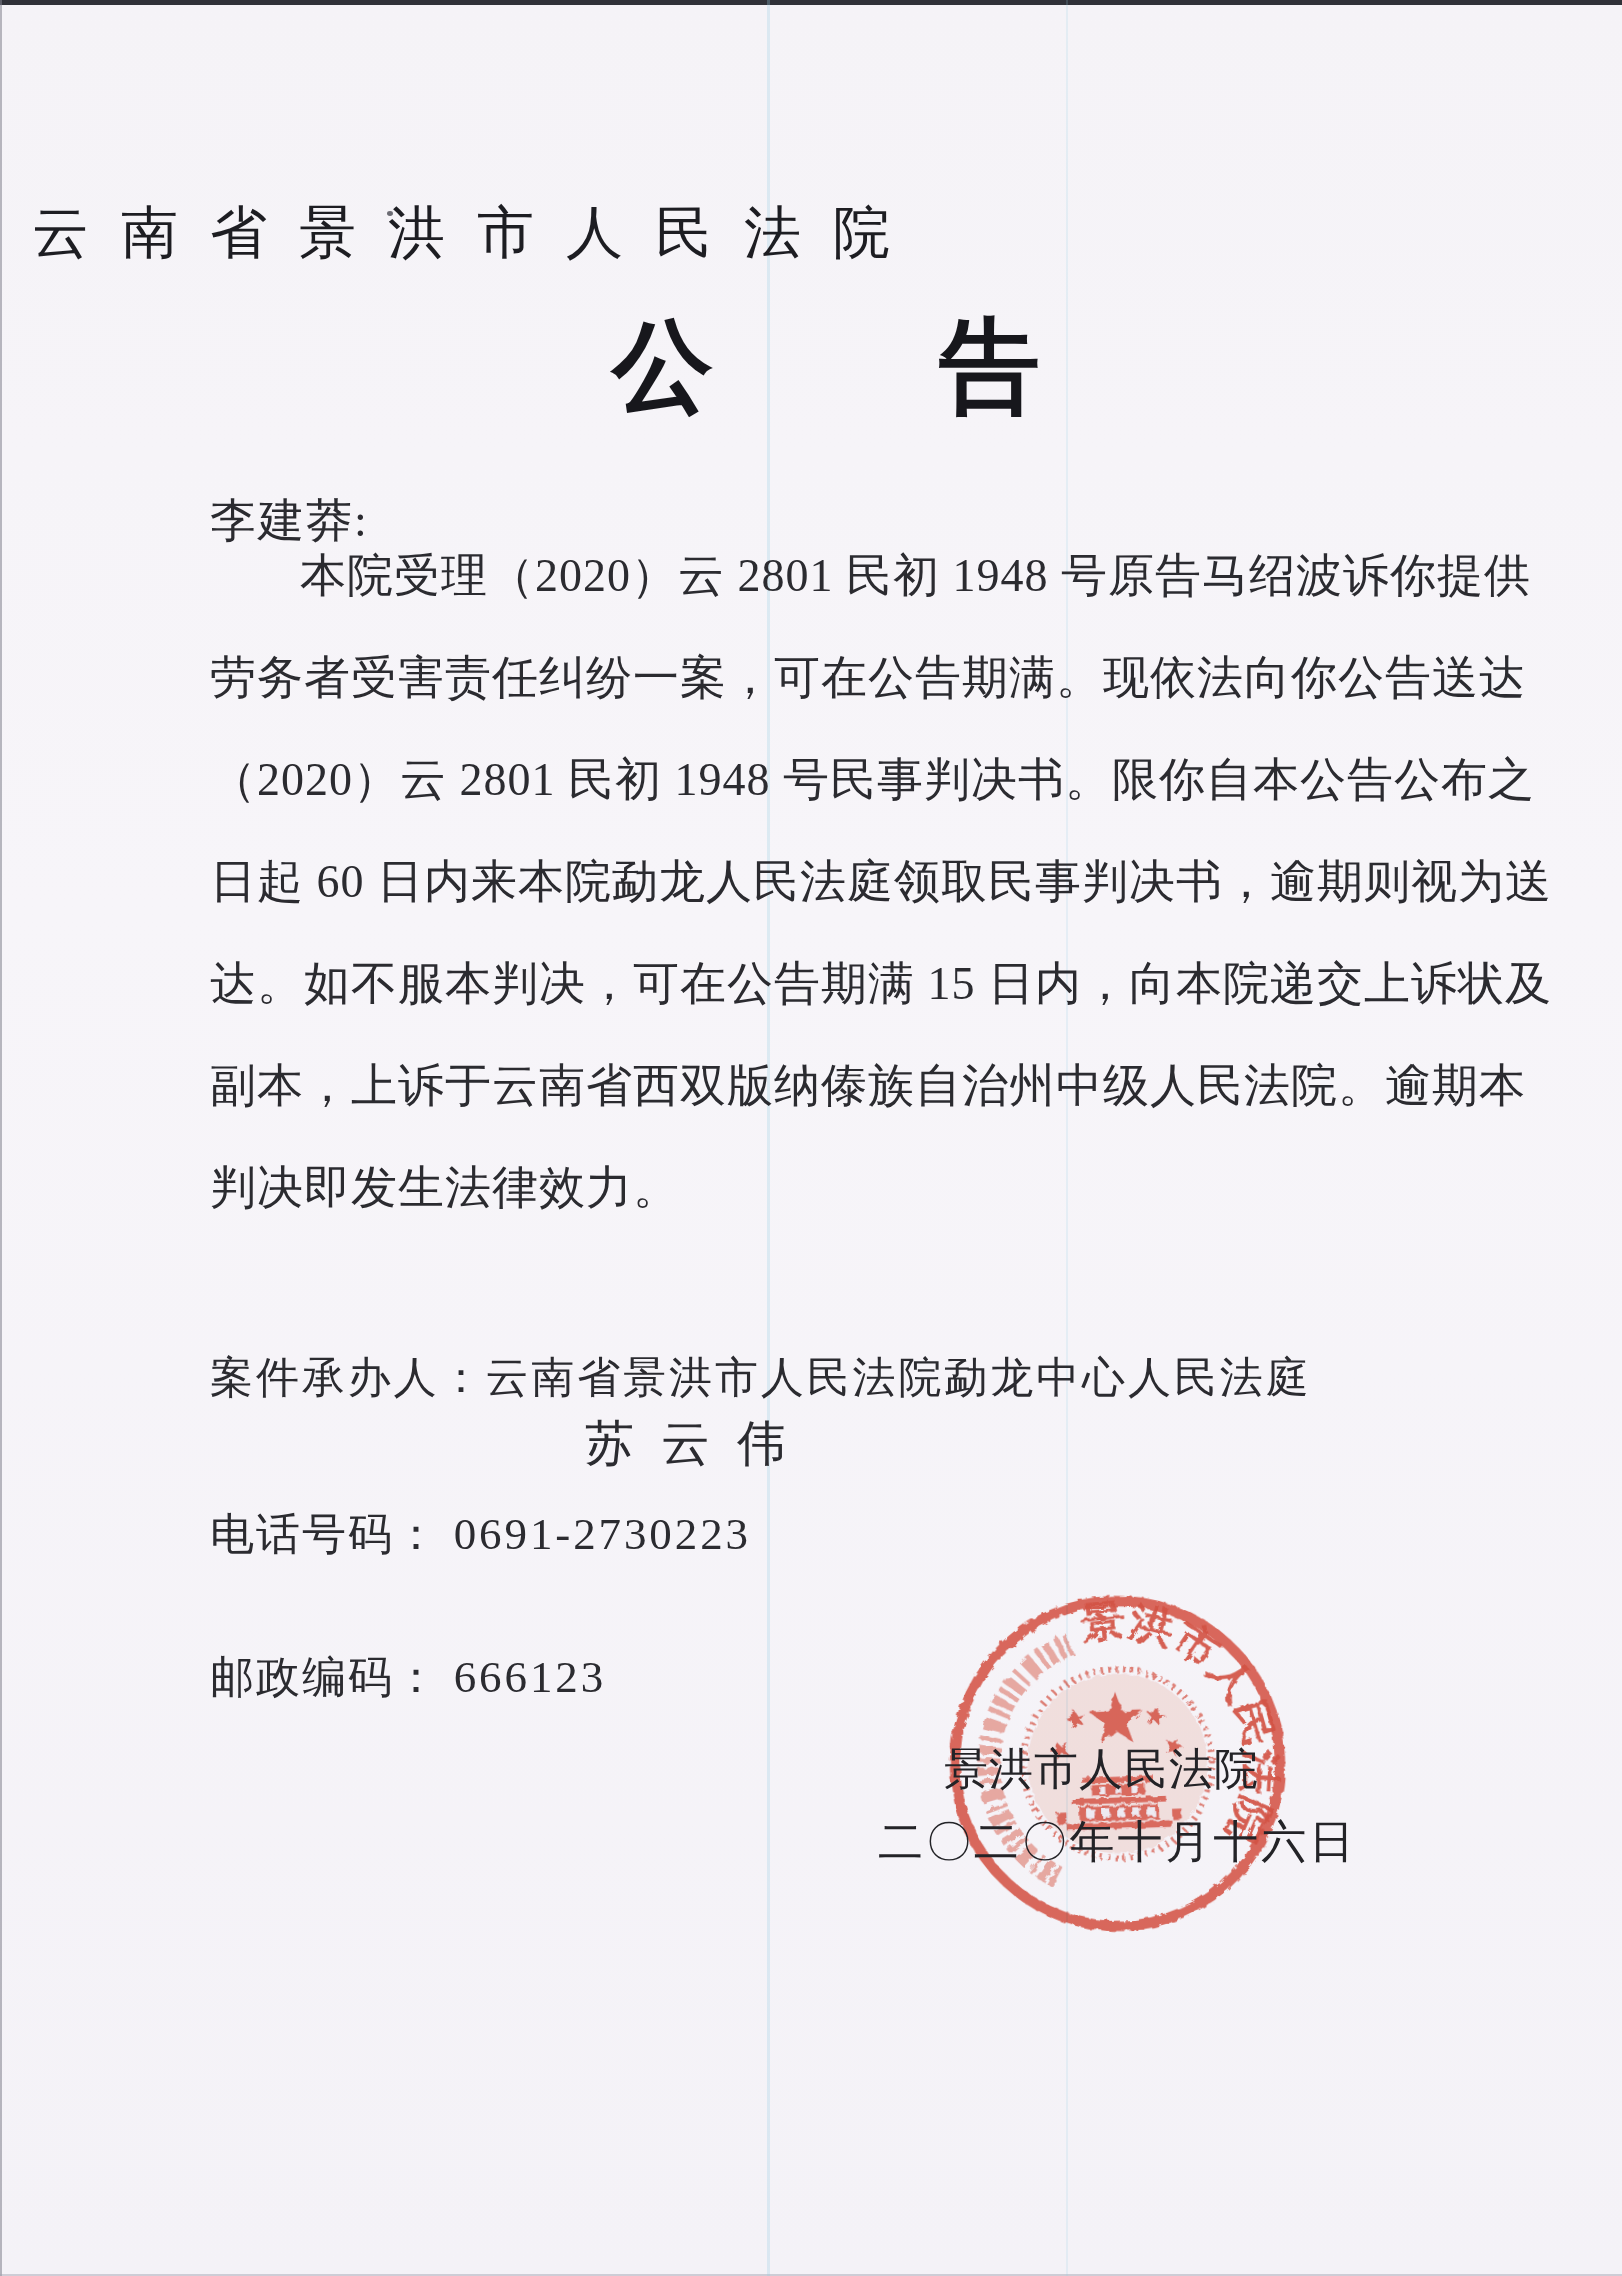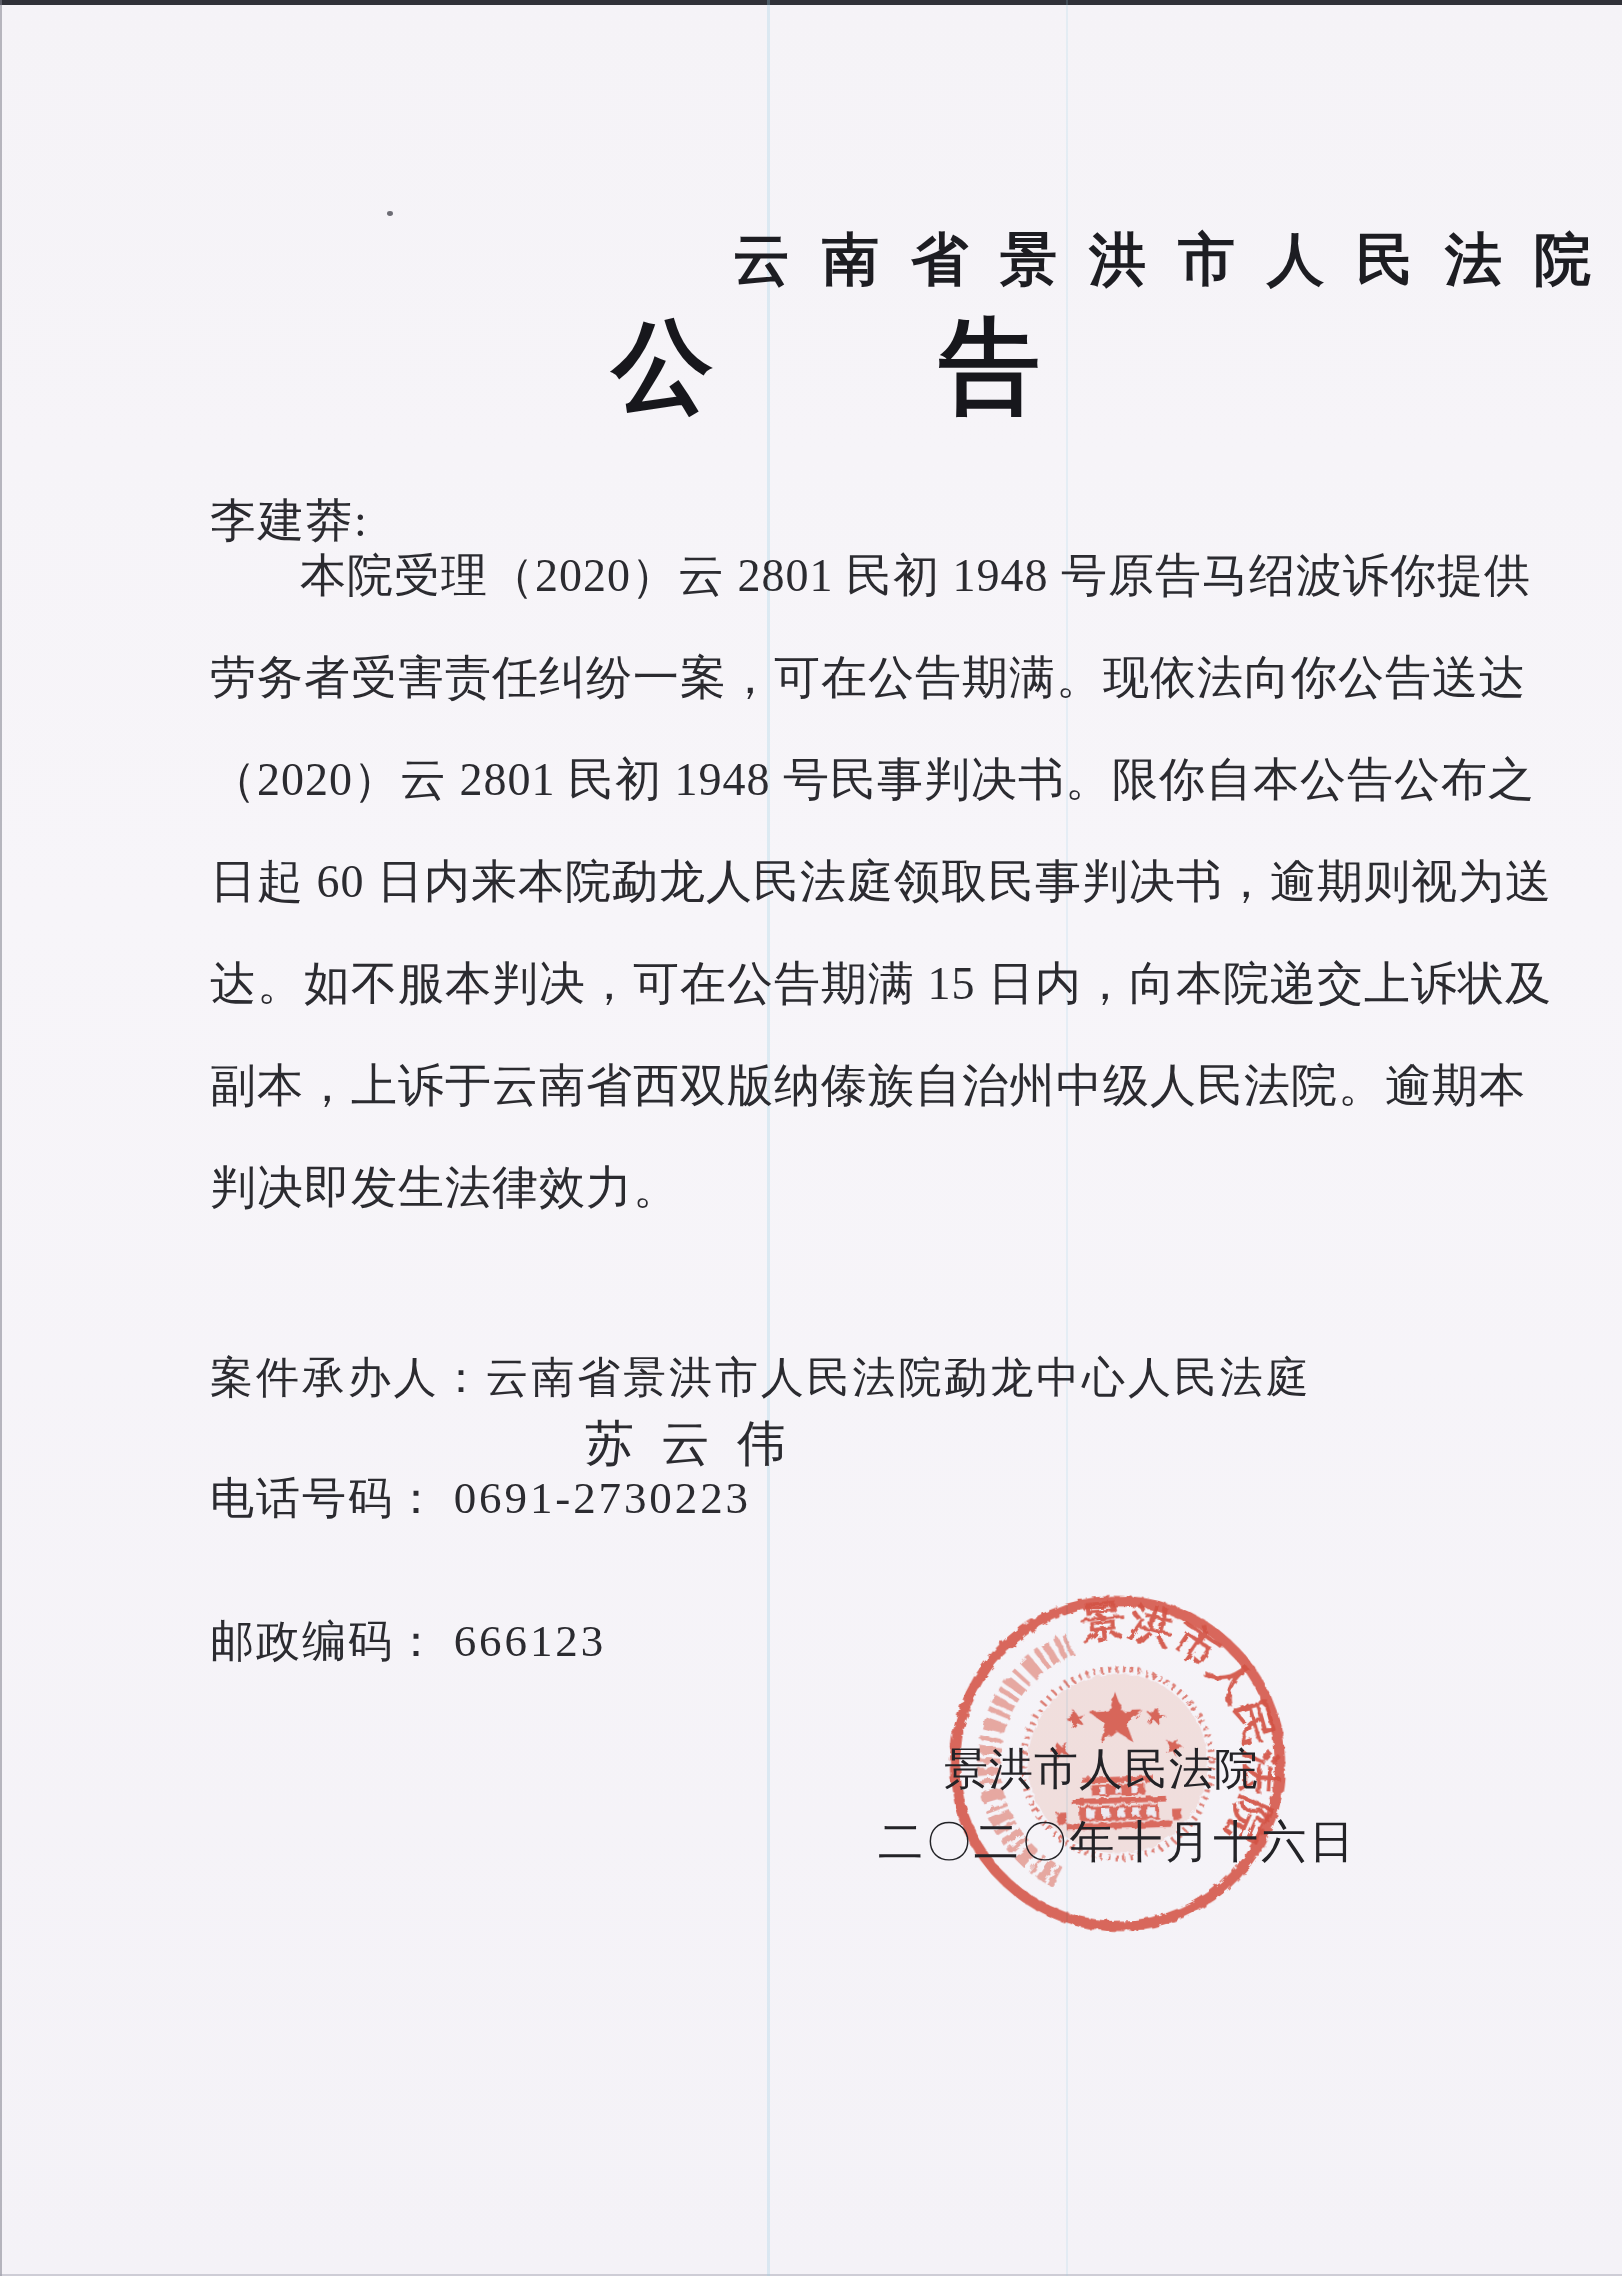--- a/index.html
+++ b/index.html
@@ -16,25 +16,24 @@
   
   .scan-top{position:absolute;left:0;top:0;width:100%;height:4.9px;background:#303138;}
   .scan-left{position:absolute;left:0;top:0;width:2px;height:100%;background:rgba(130,130,142,.55);}
   .scan-bottom{position:absolute;left:0;bottom:0;width:100%;height:2px;background:rgba(160,160,172,.45);}
   .streak-a{position:absolute;left:767px;top:0;width:2.9px;height:100%;background:rgba(150,205,225,.28);}
   .streak-b{position:absolute;left:1066px;top:0;width:2px;height:100%;background:rgba(150,205,225,.18);}
   .speck{position:absolute;left:387px;top:211px;width:5.9px;height:4.9px;border-radius:50%;background:#4a4a52;opacity:.8;}
 
   .court-name{
     position:absolute;left:0;right:0;top:195px;
-    text-align:right;
-    font-size:57px;font-weight:bold;color:#1d1d22;
+    text-align:left;
+    font-size:57px;font-weight:normal;color:#1d1d22;
     letter-spacing:32px;text-indent:32px;
     white-space:nowrap;
-    margin-top:27px;
   }
   .doc-type{
     position:absolute;left:0;right:0;top:300px;
     display:flex;justify-content:center;gap:226px;
     padding-left:29px;
     font-size:101px;font-weight:bold;color:#17171c;
   }
   .salutation{
     position:absolute;left:210px;top:482px;
     font-size:46px;letter-spacing:2px;margin-top:8px;
@@ -47,21 +46,21 @@
     font-size:46px;letter-spacing:1px;
     text-align:justify;text-align-last:justify;
     text-justify:inter-character;
     white-space:nowrap;
   }
   .bline.indent{padding-left:90px;}
   .bline.last{text-align-last:left;white-space:normal;}
 
   .handler-line{position:absolute;left:210px;top:1349px;font-size:43px;letter-spacing:2.9px;white-space:nowrap;}
   .person-line{position:absolute;left:585px;top:1411px;font-size:49px;letter-spacing:27px;text-align:right;}
-  .phone-line,.postal-line{position:absolute;left:210px;font-size:44px;letter-spacing:2px;white-space:nowrap;}
+  .phone-line,.postal-line{position:absolute;left:210px;font-size:44px;letter-spacing:2px;white-space:nowrap;margin-top:36px;}
   .phone-line{top:1469px;}
   .postal-line{top:1612px;}
   .num-val{font-family:"Liberation Serif",serif;font-size:45px;letter-spacing:2.9px;margin-left:13.7px;}
 
   .stamp-wrap{
     position:absolute;left:938px;top:1584px;width:359px;height:359px;
     transform:rotate(-2deg);
     z-index:1;
     mix-blend-mode:multiply;
     opacity:.94;

